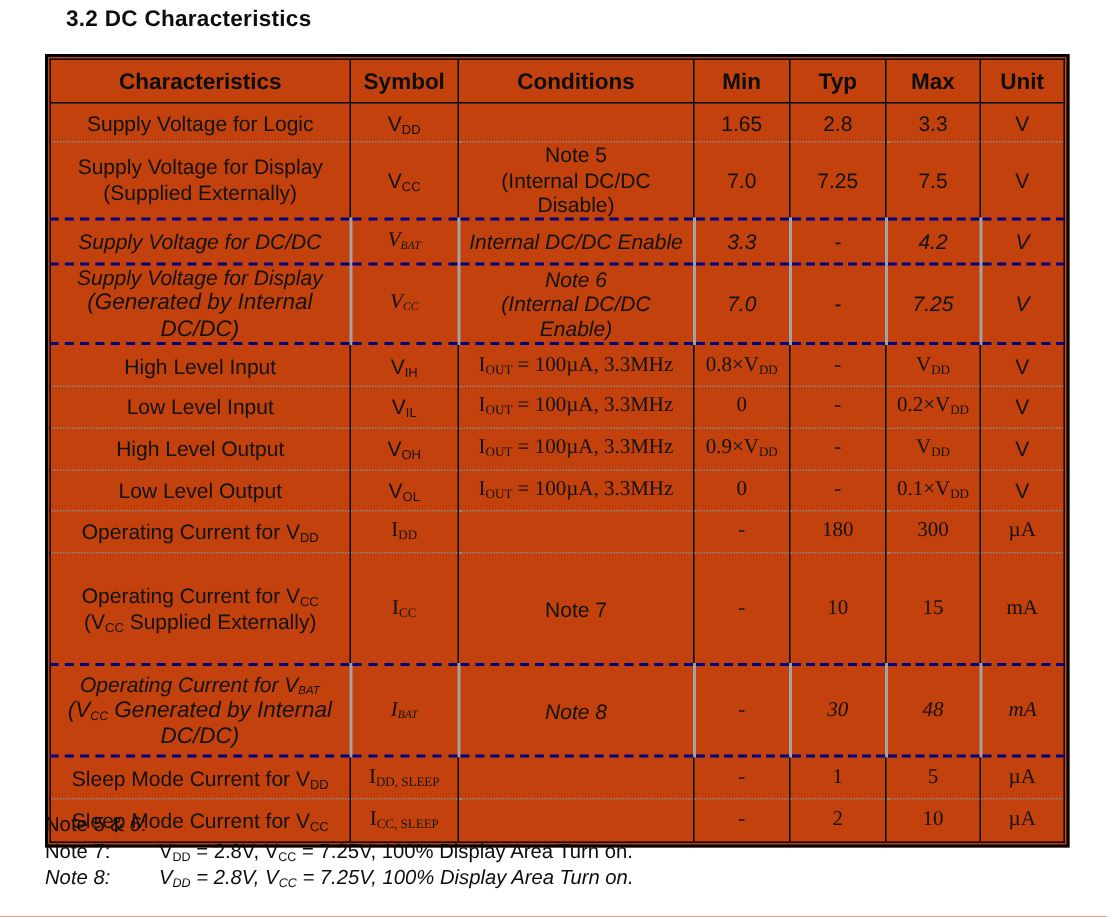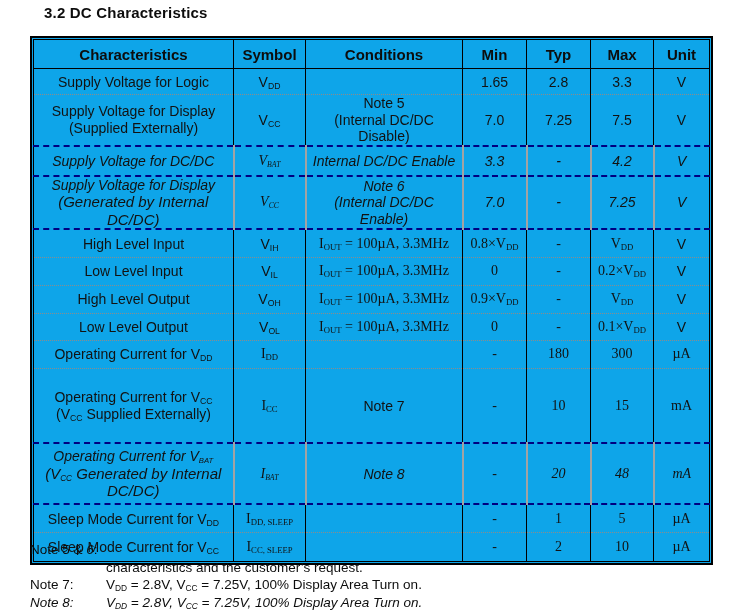--- a/index.html
+++ b/index.html
@@ -7,21 +7,21 @@
     width:738px;height:611px;position:relative;background:#ffffff;
     font-family:"Liberation Sans", sans-serif;color:#121212;
     -webkit-font-smoothing:antialiased;
   }
   .title{
     position:absolute;left:4px;top:4px;
     font-size:15px;font-weight:bold;letter-spacing:0.2px;color:#0d0d0d;margin-left:40px;
   }
   .tframe{
     position:absolute;left:30px;top:36px;
-    border:2px solid #000;padding:1px;background:#0ea5e9;
+    border:2px solid #000;padding:1px;background:#c2410c;
   }
   table.dc{
     border-collapse:collapse;table-layout:fixed;width:676px;
     border:1px solid #000;
   }
   .dc th,.dc td{
     border-left:1px solid #000;
     padding:0 2px;vertical-align:middle;text-align:center;
     overflow:hidden;
   }
@@ -192,21 +192,21 @@
   </tr>
 
   <tr class="hl navy" style="height:61px">
     <td class="two">
       <div><span>Operating Current for V</span><sub>BAT</sub></div>
             <div class="sm"><span>(V</span><sub>CC</sub><span> Generated by Internal DC/DC)</span></div>
     </td>
     <td class="sym sf"><span>I</span><sub>BAT</sub></td>
     <td><span>Note 8</span></td>
     <td class="sf"><span>-</span></td>
-    <td class="sf"><span>20</span></td>
+    <td class="sf"><span>30</span></td>
     <td class="sf"><span>48</span></td>
     <td class="sf"><span>mA</span></td>
   </tr>
 
   <tr class="navy" style="height:28px">
     <td><span>Sleep Mode Current for V</span><sub>DD</sub></td>
     <td class="sym sf"><span>I</span><sub>DD, SLEEP</sub></td>
     <td></td>
     <td class="sf"><span>-</span></td>
     <td class="sf"><span>1</span></td>
@@ -223,24 +223,20 @@
     <td class="sf"><span>10</span></td>
     <td class="sf"><span>µA</span></td>
   </tr>
 </tbody>
     </table>
 </div>
 
 <div class="notes">
   <div class="nrow">
     <span class="nlabel"><span>Note 5 &amp; </span><span class="it">6</span><span>:</span></span>
-  </div>
-  <div class="nrow">
-    <span class="nlabel"></span>
-    <span class="nbody"><span>characteristics and the customer’s request.</span></span>
   </div>
   <div class="nrow">
     <span class="nlabel">Note 7:</span>
     <span class="nbody"><span>V</span><sub>DD</sub><span> = 2.8V, V</span><sub>CC</sub><span> = 7.25V, 100% Display Area Turn on.</span></span>
   </div>
   <div class="nrow it">
     <span class="nlabel">Note 8:</span>
     <span class="nbody"><span>V</span><sub>DD</sub><span> = 2.8V, V</span><sub>CC</sub><span> = 7.25V, 100% Display Area Turn on.</span></span>
   </div>
 </div>

